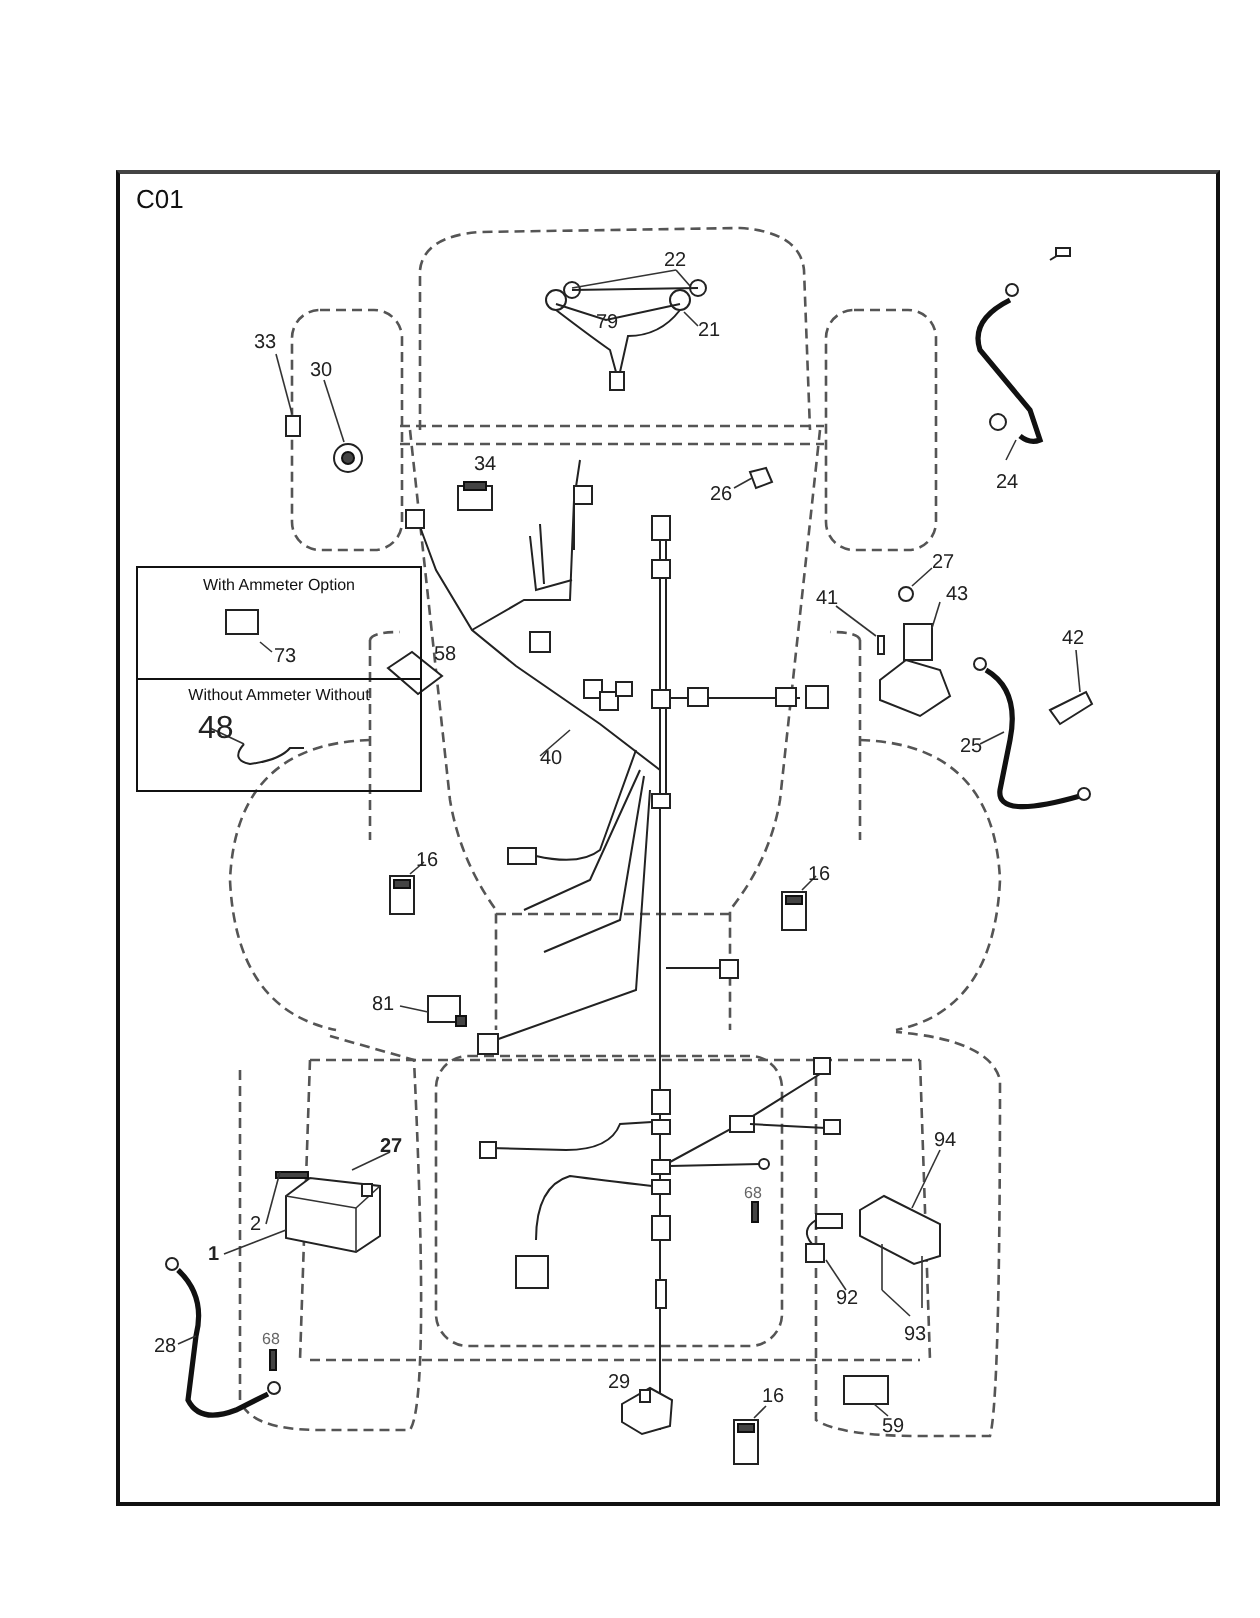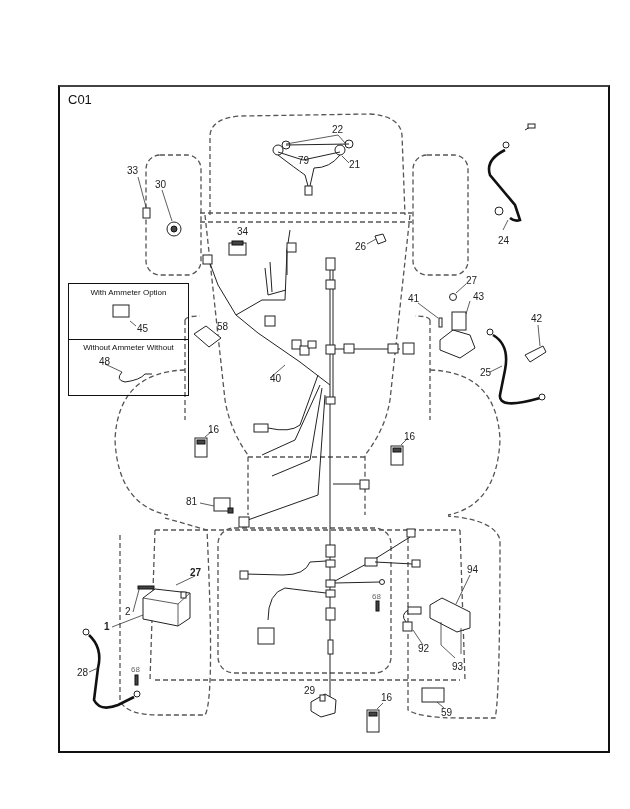--- a/index.html
+++ b/index.html
@@ -11,21 +11,21 @@
   svg#dia { position: absolute; left: 0; top: 0; }
   .dash { fill: none; stroke: #555; stroke-width: 1.3; stroke-dasharray: 5 3; }
   .wire { fill: none; stroke: #222; stroke-width: 1; }
   .cable { fill: none; stroke: #111; stroke-width: 2.6; }
   .leader { stroke: #333; stroke-width: 0.8; }
   .part { fill: #fff; stroke: #222; stroke-width: 1; }
   .partdark { fill: #444; stroke: #111; stroke-width: 1; }
   .lbl { font-family: "Liberation Sans", sans-serif; font-size: 10px; fill: #222; }
   .lbl-small { font-size: 8px; fill: #666; }
   .lbl-bold { font-weight: bold; }
-  #opt-box { position: absolute; left: 68px; top: 283px; width: 121px; height: 113px;
+  #opt-box { position: absolute; left: 68px; top: 283px; width: 143px; height: 113px;
              border: 1.5px solid #111; box-sizing: border-box; background: transparent; }
   #opt-divider { position: absolute; left: 0; right: 0; top: 55px; border-top: 1.5px solid #111; }
   .opt-title { position: absolute; left: 0; right: 0; text-align: center; font-size: 8px; color: #111; }
 </style>
 </head>
 <body>
 
 <div id="frame"></div>
 <div id="code">C01</div>
 
@@ -279,17 +279,17 @@
   <g>
     <rect class="part" x="367" y="710" width="12" height="22"></rect>
     <rect class="partdark" x="369" y="712" width="8" height="4"></rect>
     <line class="leader" x1="377" y1="709" x2="383" y2="703"></line>
     <text class="lbl" x="381" y="701">16</text>
   </g>
 </svg>
 
 <div id="opt-box">
   <div class="opt-title" style="top:4px">With Ammeter Option</div>
-  <div style="position:absolute;left:68px;top:39px;font-size:10px;color:#222">45</div>
+  <div style="position:absolute;left:68px;top:39px;font-size:10px;color:#222">73</div>
   <div id="opt-divider"></div>
   <div class="opt-title" style="top:59px">Without Ammeter Without</div>
-  <div style="position:absolute;left:30px;top:72px;font-size:10px;color:#222">48</div>
+  <div style="position:absolute;left:30px;top:72px;font-size:16px;color:#222">48</div>
 </div>
 
 </body></html>

